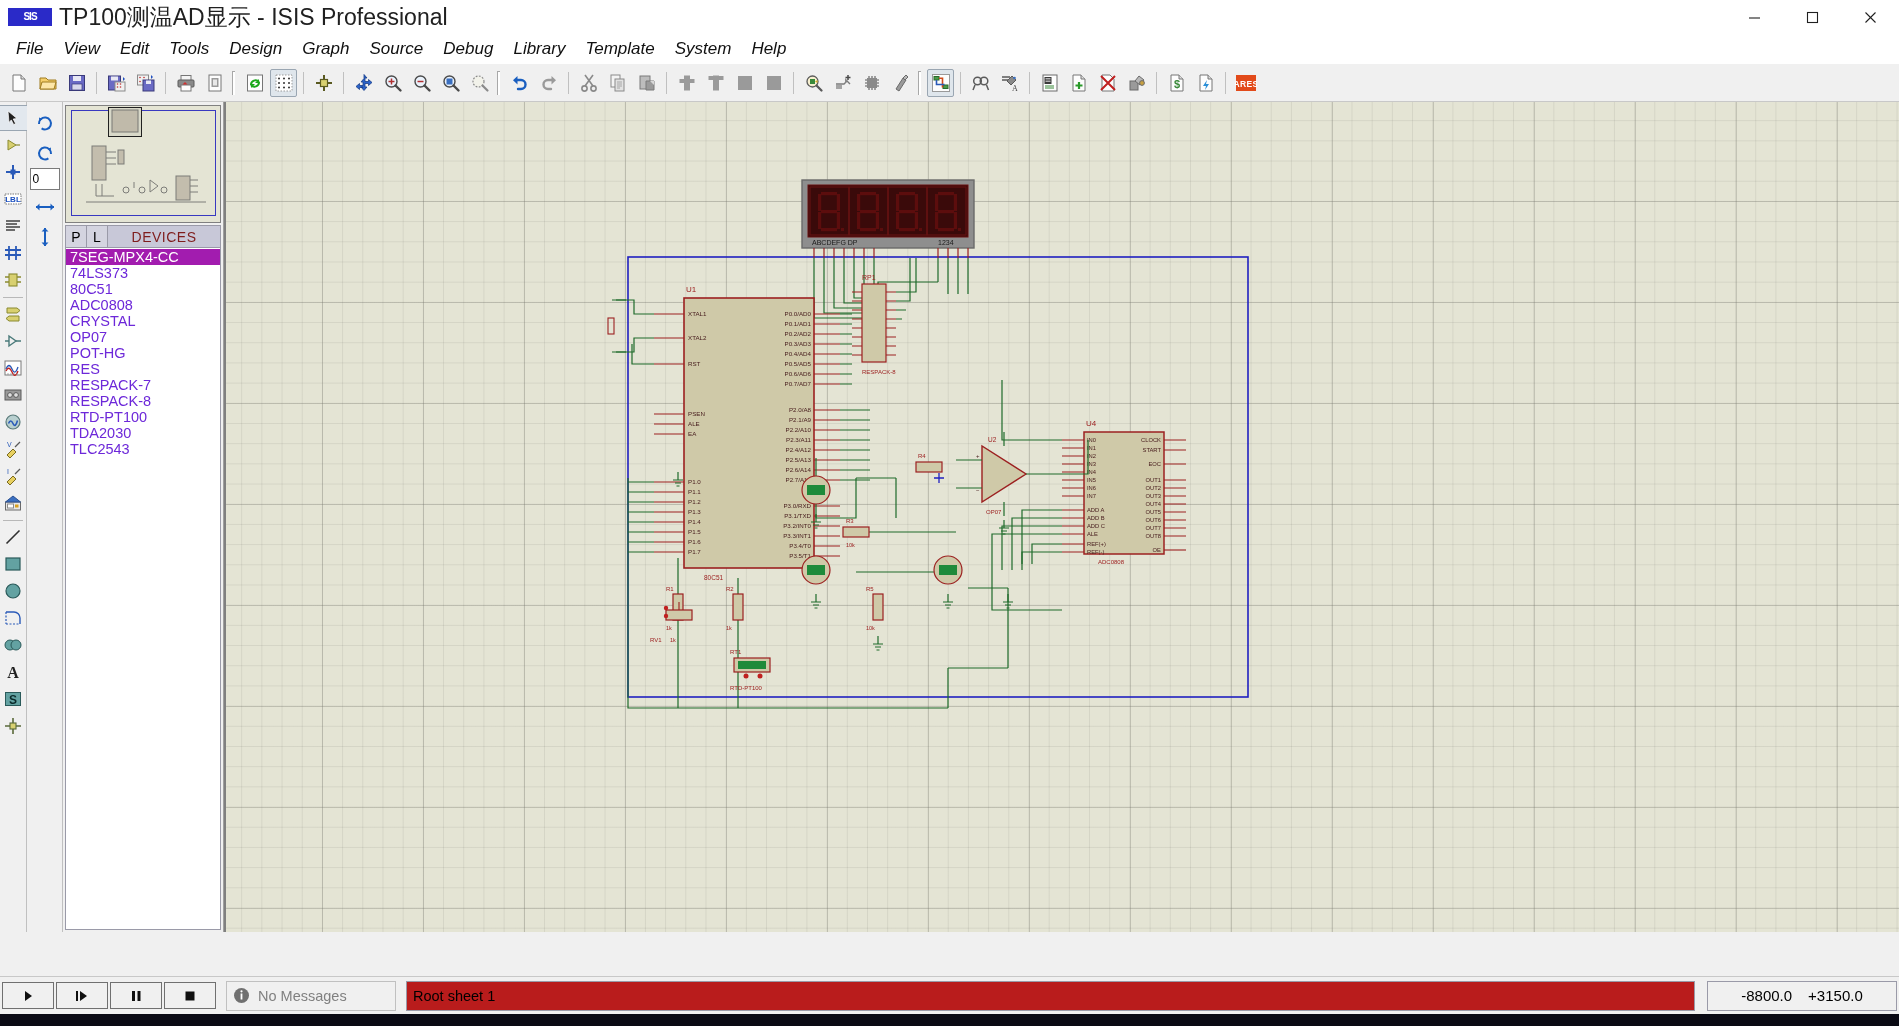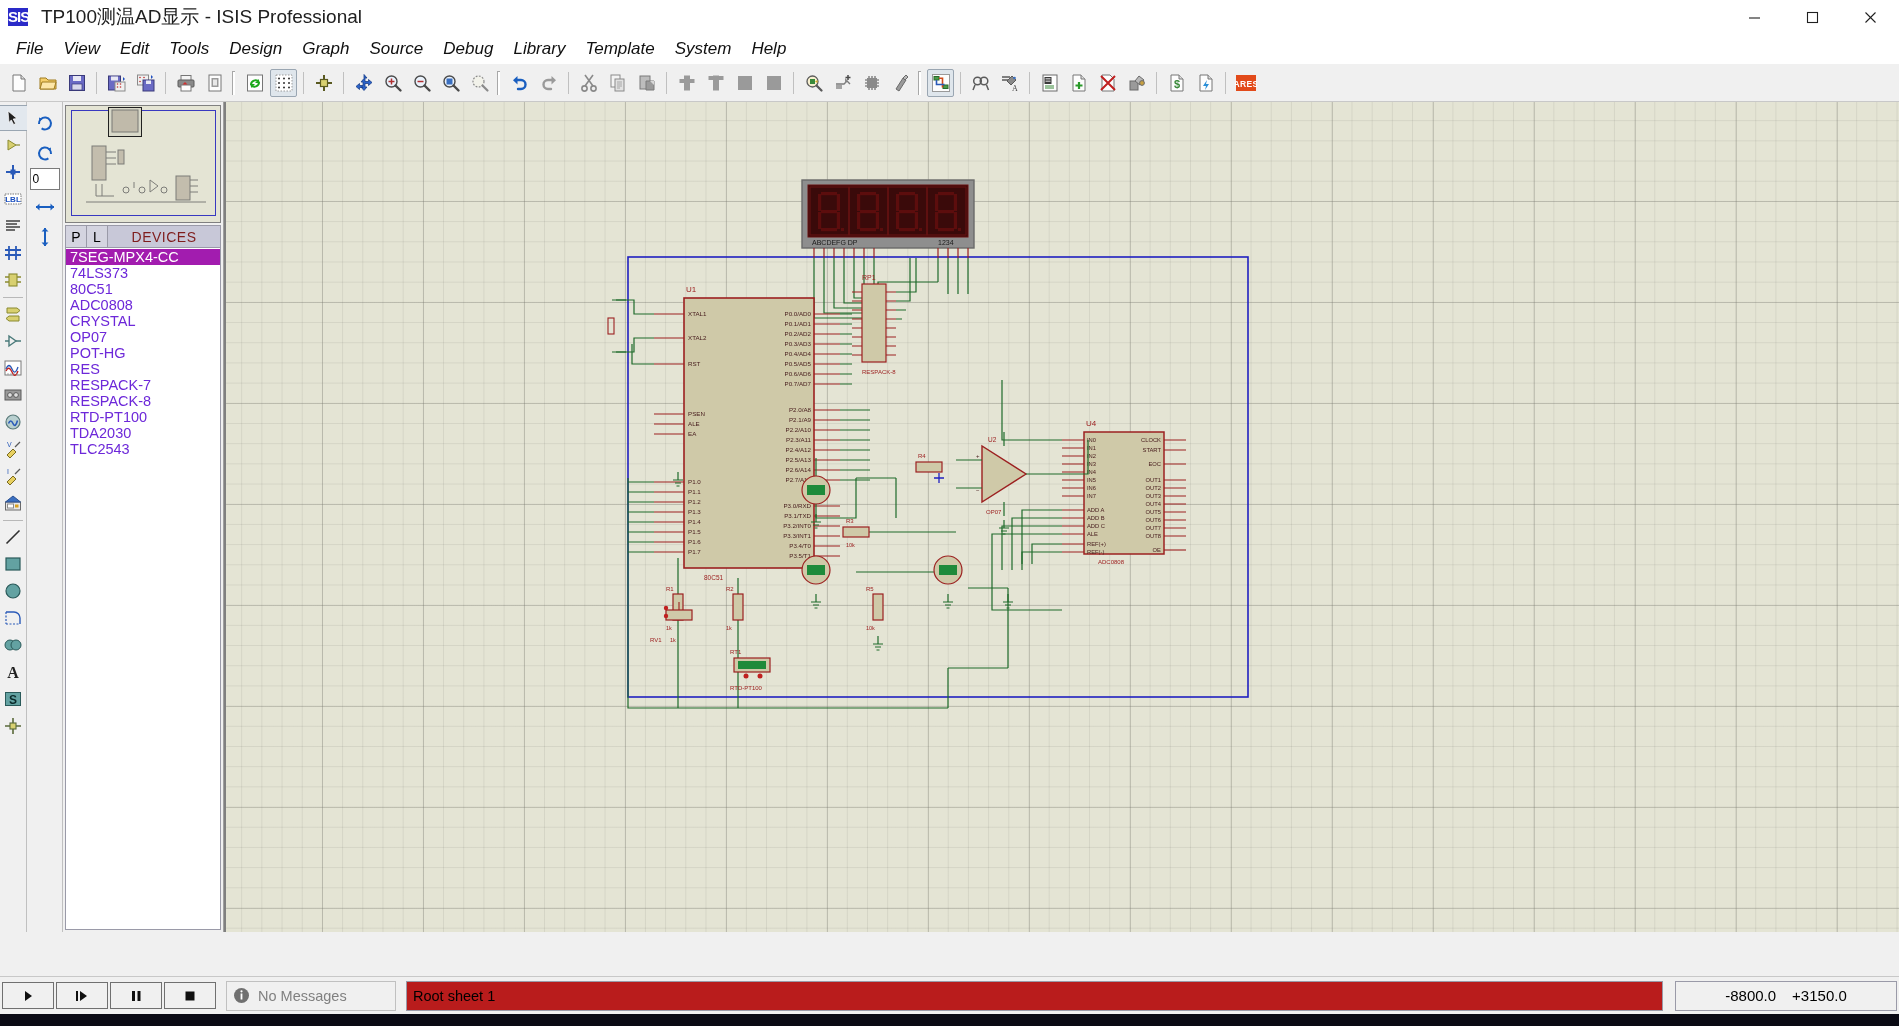--- a/index.html
+++ b/index.html
@@ -11,27 +11,27 @@
   }
   body { display: flex; flex-direction: column; }
 
   
   .titlebar {
     height: 34px; background: #ffffff;
     display: flex; align-items: center;
     flex: 0 0 34px;
   }
   .title-icon {
-    width: 20px; height: 18px; margin: 0 13px 0 8px;
+    width: 44px; height: 18px; margin: 0 7px 0 8px;
     background: #2a2ac8; color: #ffffff;
-    font-size: 15px; font-weight: bold; line-height: 18px;
+    font-size: 10px; font-weight: bold; line-height: 18px;
     text-align: center; letter-spacing: -1px;
     font-family: "Liberation Sans", sans-serif;
   }
-  .title-text { font-size: 19px; color: #202020; white-space: nowrap; }
+  .title-text { font-size: 23px; color: #202020; white-space: nowrap; }
   .title-spacer { flex: 1 1 auto; }
   .win-btn {
     width: 58px; height: 34px; display: flex;
     align-items: center; justify-content: center;
     font-size: 17px; color: #202020;
   }
 
   
   .menubar {
     height: 30px; background: #ffffff;
@@ -191,21 +191,21 @@
     display: flex; align-items: center; padding-left: 6px;
   }
   .msg-text { font-size: 14.5px; color: #808080; margin-left: 8px; }
   .status-sheet {
     flex: 1 1 auto; height: 30px; margin-left: 10px;
     background: #b91c1c; border: 1px solid #9a9aa8;
     display: flex; align-items: center; padding-left: 6px;
     font-size: 14.5px; color: #000;
   }
   .status-coords {
-    width: 222px; height: 30px; margin-left: 12px;
+    width: 190px; height: 30px; margin-left: 12px;
     background: #f0f0f0; border: 1px solid #9a9aa8;
     display: flex; align-items: center; justify-content: center;
     gap: 16px; font-size: 15px; color: #000;
   }
   .taskbar-strip { height: 12px; background: #0a0a14; flex: 0 0 12px; }
   .ic { display: block; }
 </style>
 </head>
 <body>
 

